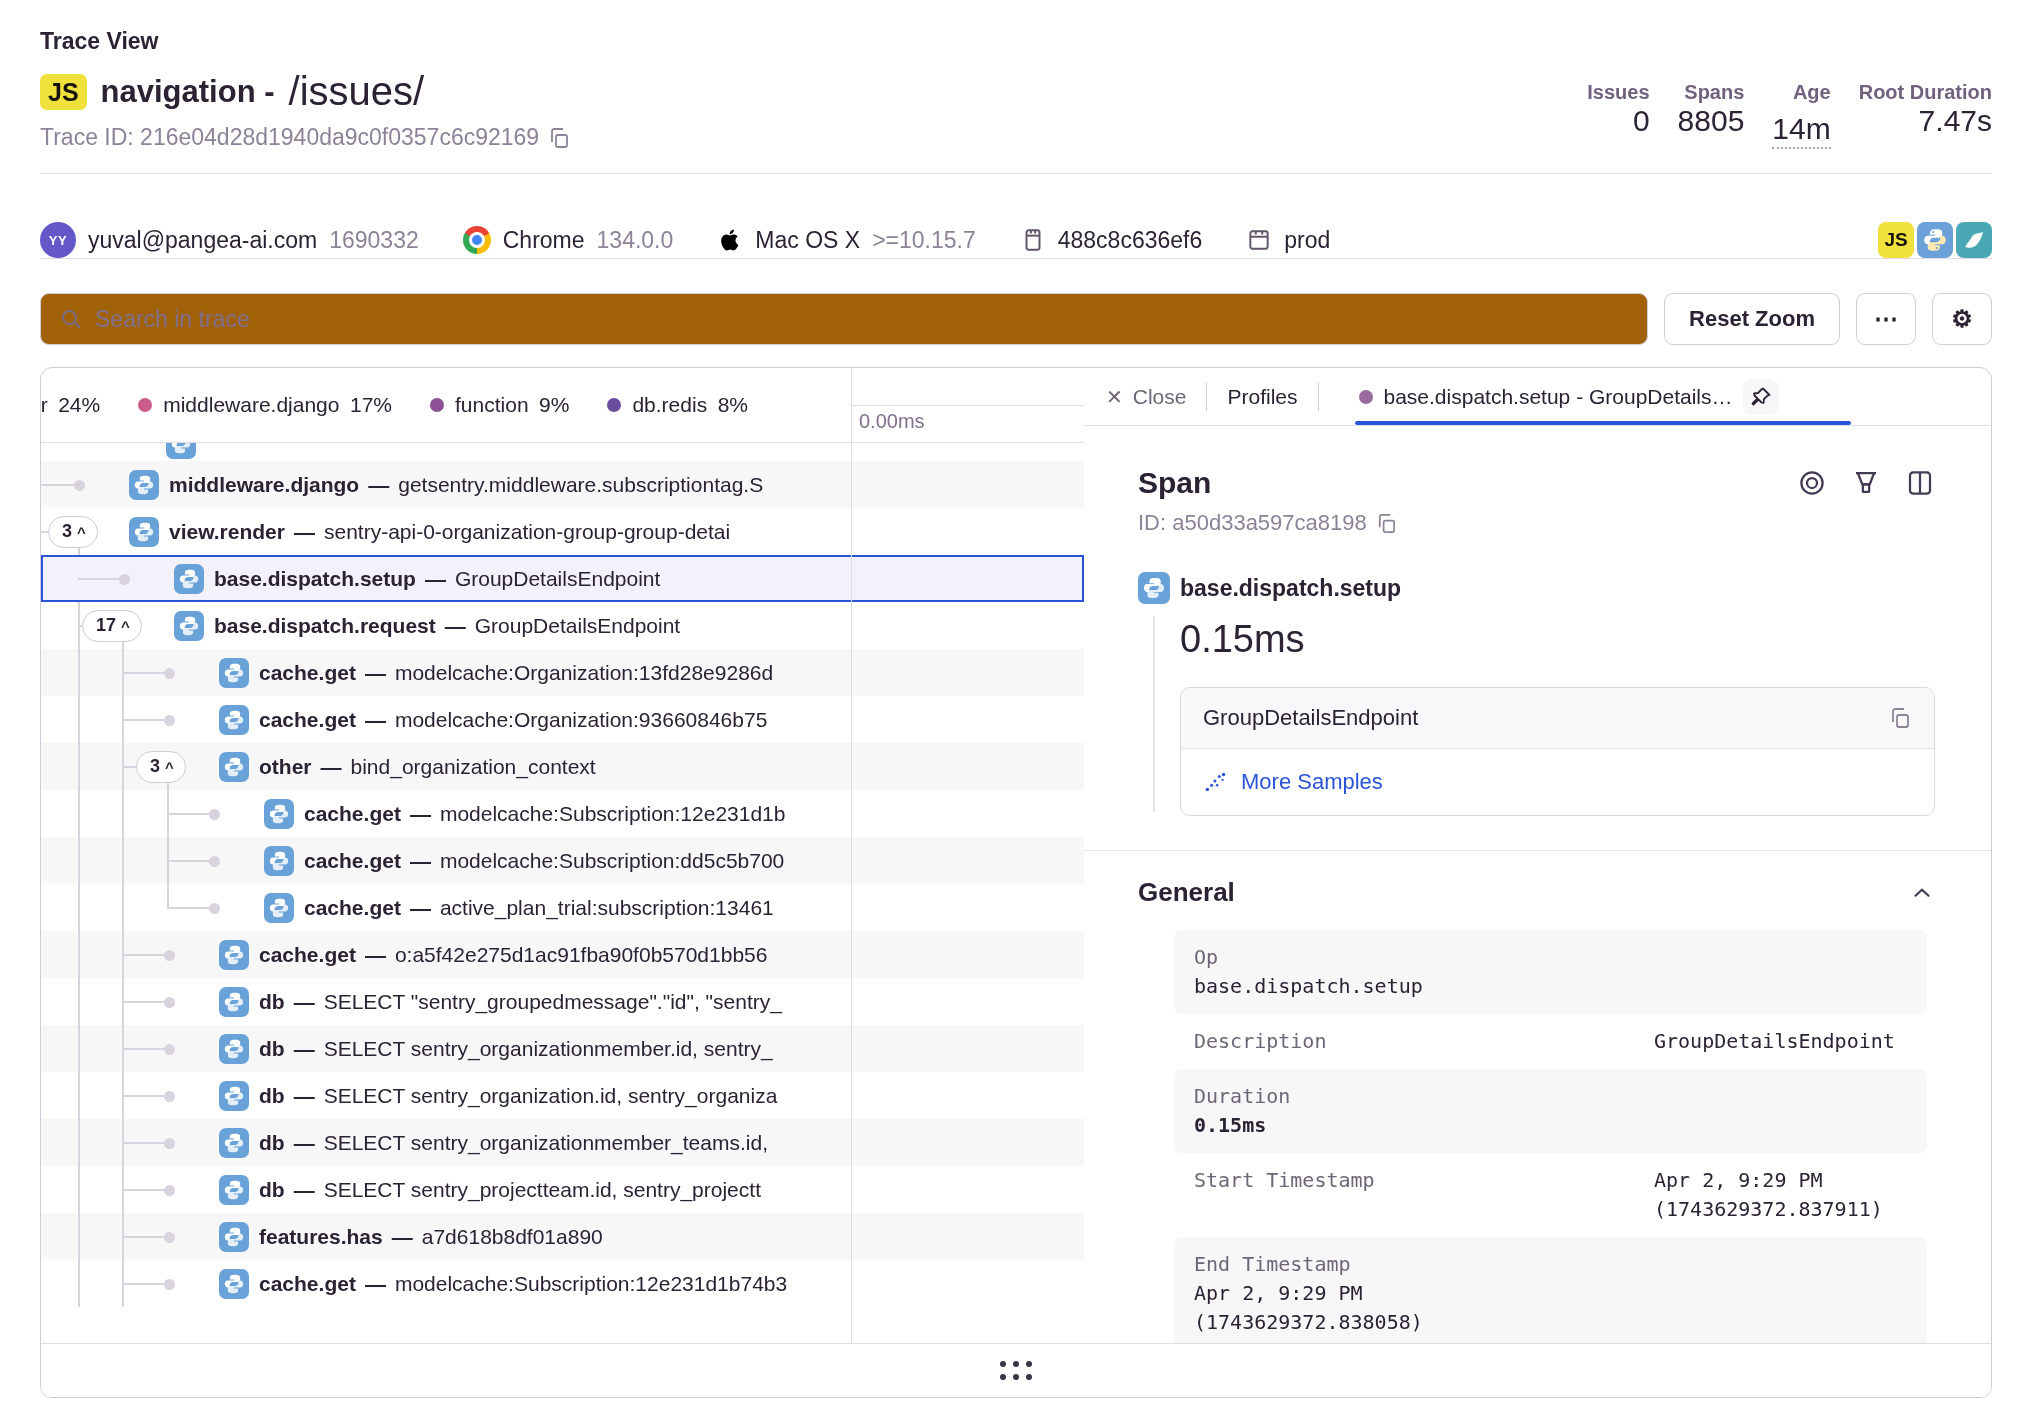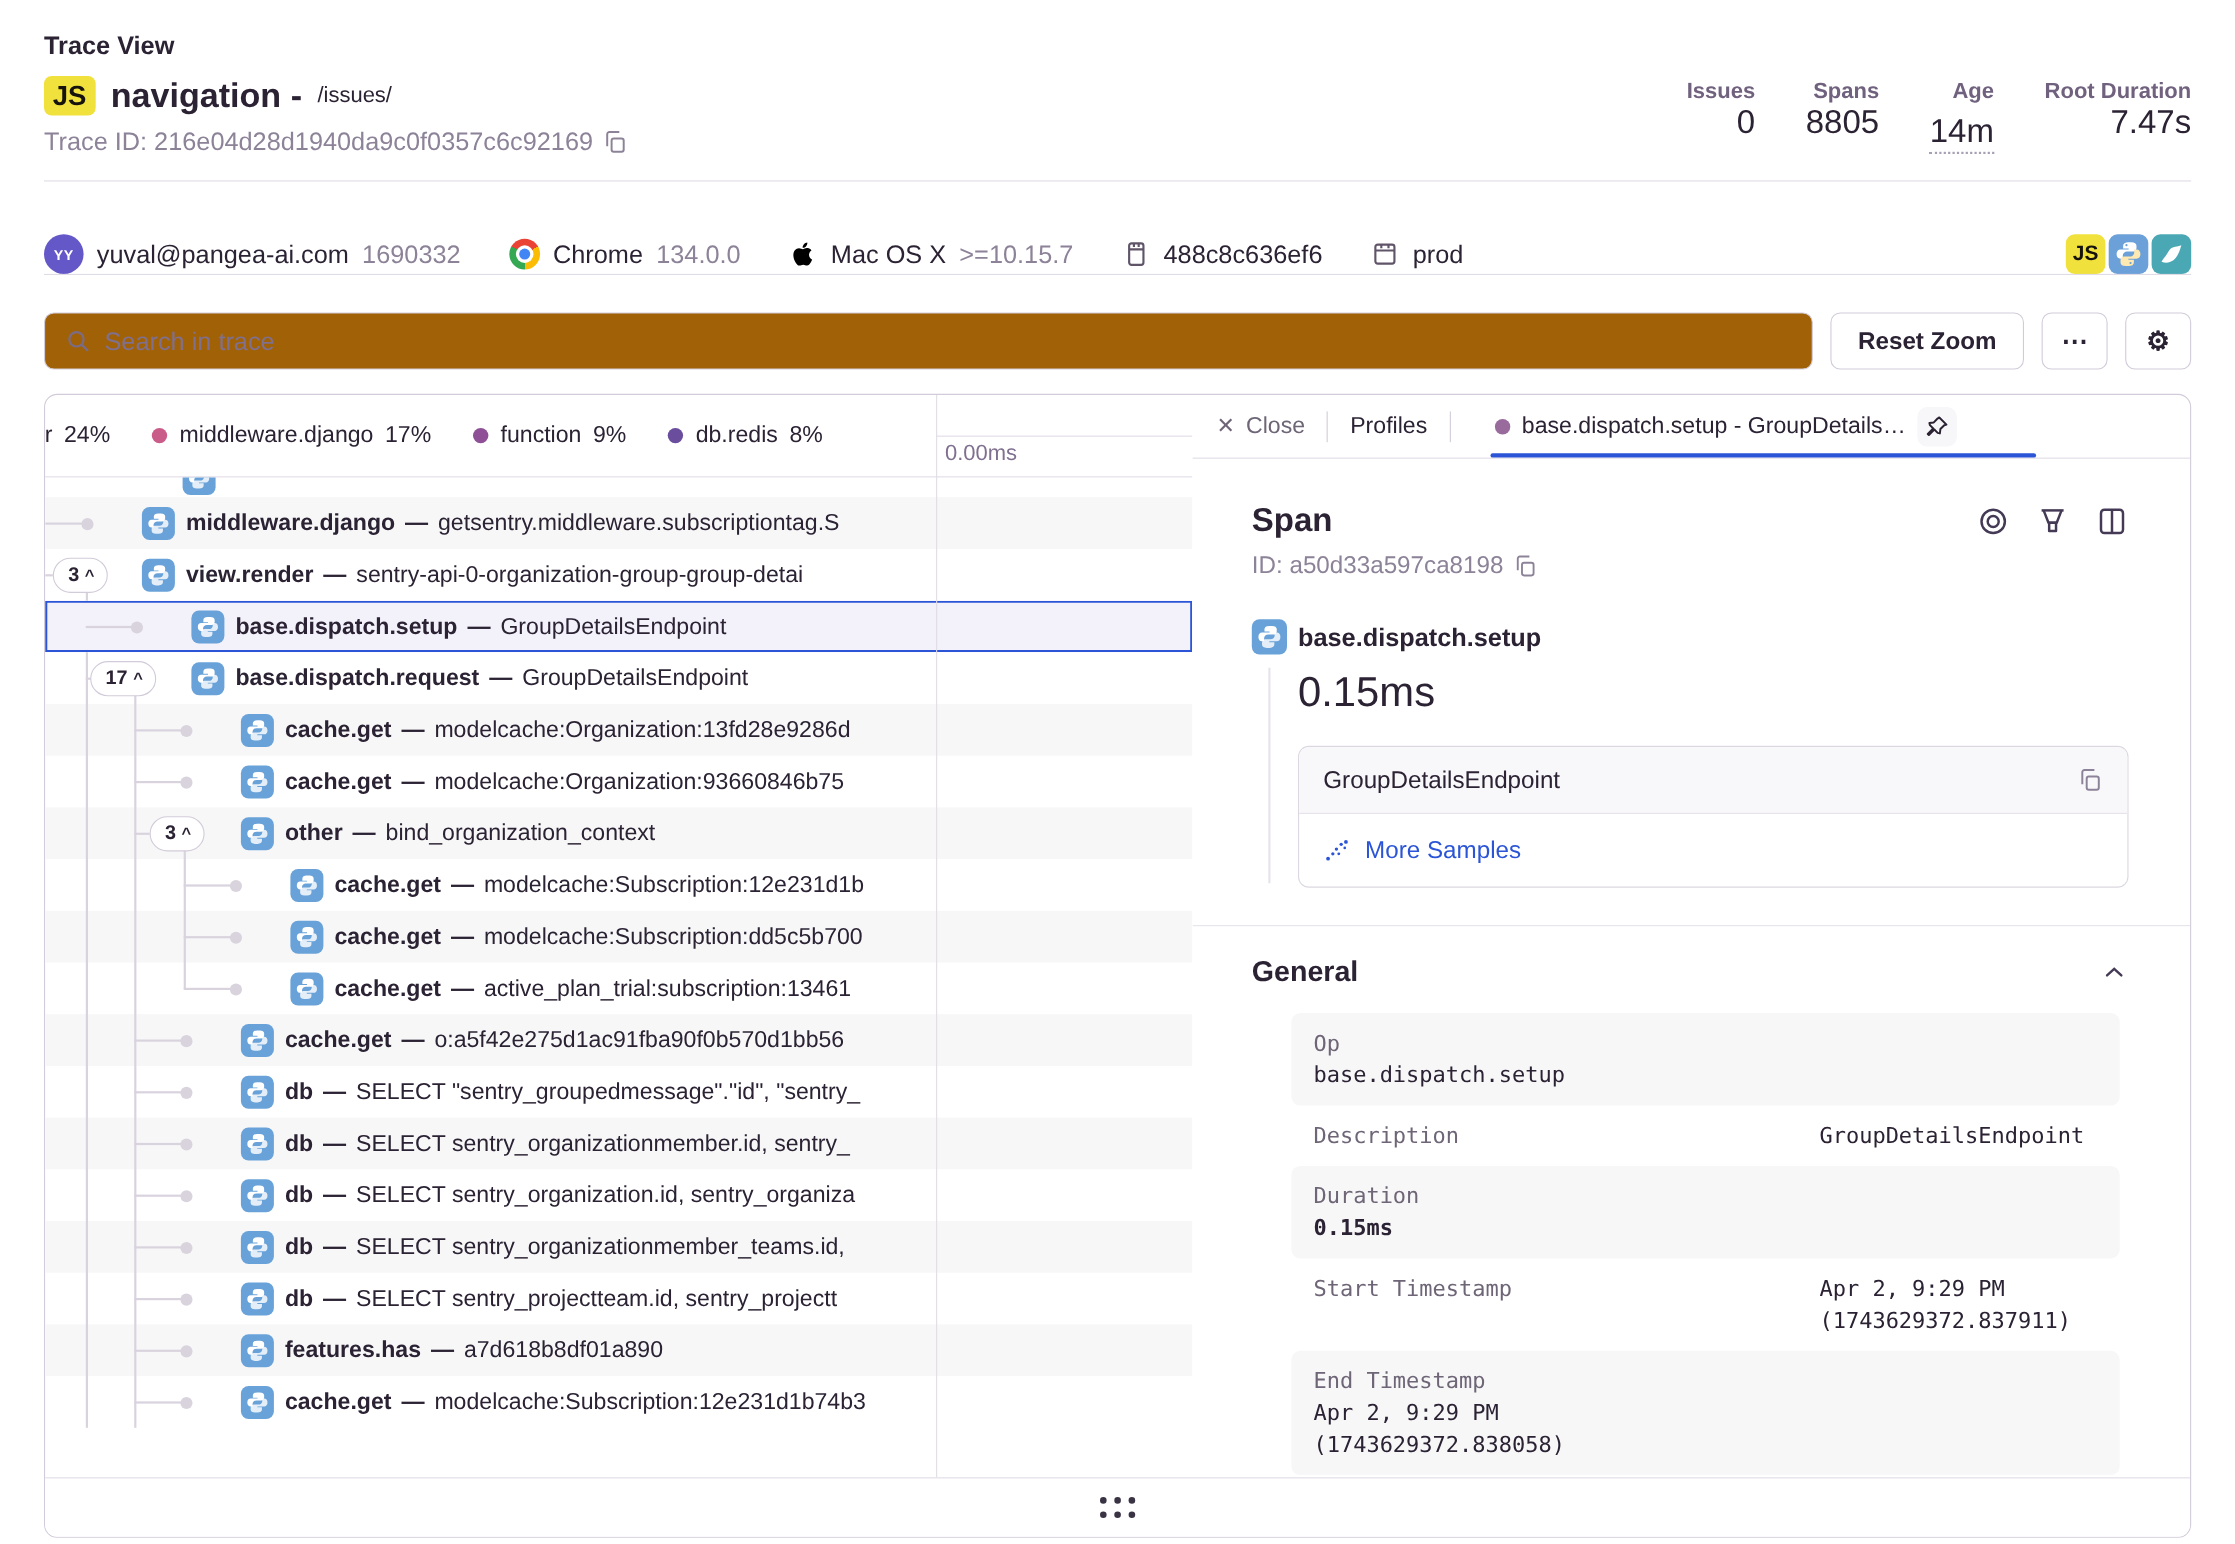--- a/index.html
+++ b/index.html
@@ -16,23 +16,23 @@
   .row1{display:flex; justify-content:space-between; align-items:flex-start;}
   .page-title{font-size:23px; font-weight:600; padding-top:8px;}
   .feedback-btn{display:flex; align-items:center; gap:10px; border:1px solid var(--border-strong);
     background:#fff; border-radius:10px; padding:0 20px; height:50px; font-size:22px; font-weight:700;
     color:var(--ink); font-family:inherit; cursor:pointer;}
   .row2{display:flex; justify-content:space-between; align-items:flex-end; margin-top:14px;}
   .title-line{display:flex; align-items:center; gap:14px;}
   .js-badge{background:#f1e13d; color:#16120c; font-weight:800; font-size:25px; border-radius:7px;
     padding:3px 8px; line-height:1.2;}
   .t-bold{font-size:31px; font-weight:700;}
-  .t-path{font-size:20px; font-weight:400;}
+  .t-path{font-size:40px; font-weight:400;}
   .trace-id{margin-top:10px; font-size:23px; color:var(--muted2); display:flex; align-items:center; gap:8px;}
-  .stats{display:flex; gap:46px; padding-bottom:2px;}
+  .stats{display:flex; gap:28px; padding-bottom:2px;}
   .stat{text-align:right;}
   .stat .lbl{font-size:20px; font-weight:600; color:#70617e;}
   .stat .val{font-size:30px; margin-top:8px;}
   .stat .val.dotted{display:inline-block; border-bottom:2px dotted #a79fb3; padding-bottom:1px;}
   hr.div{border:none; border-top:1px solid var(--border); margin-top:22px;}
 
   
   .meta-bar{display:flex; justify-content:space-between; align-items:flex-end; height:84px;}
   .meta-left{display:flex; align-items:center; gap:44px;}
   .meta-item{display:flex; align-items:center; gap:12px; font-size:23px;}

